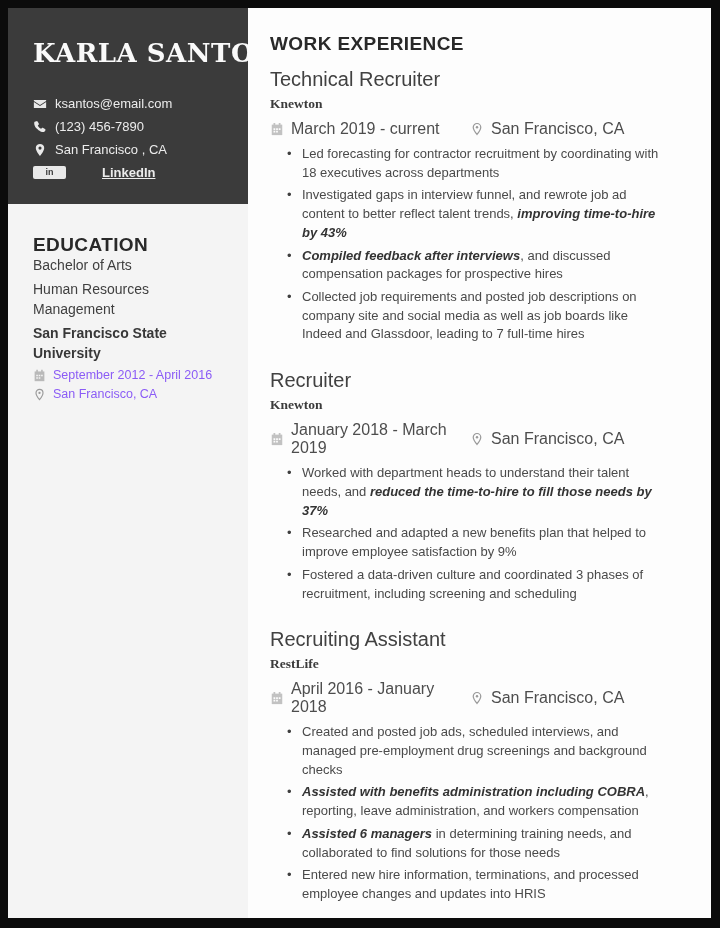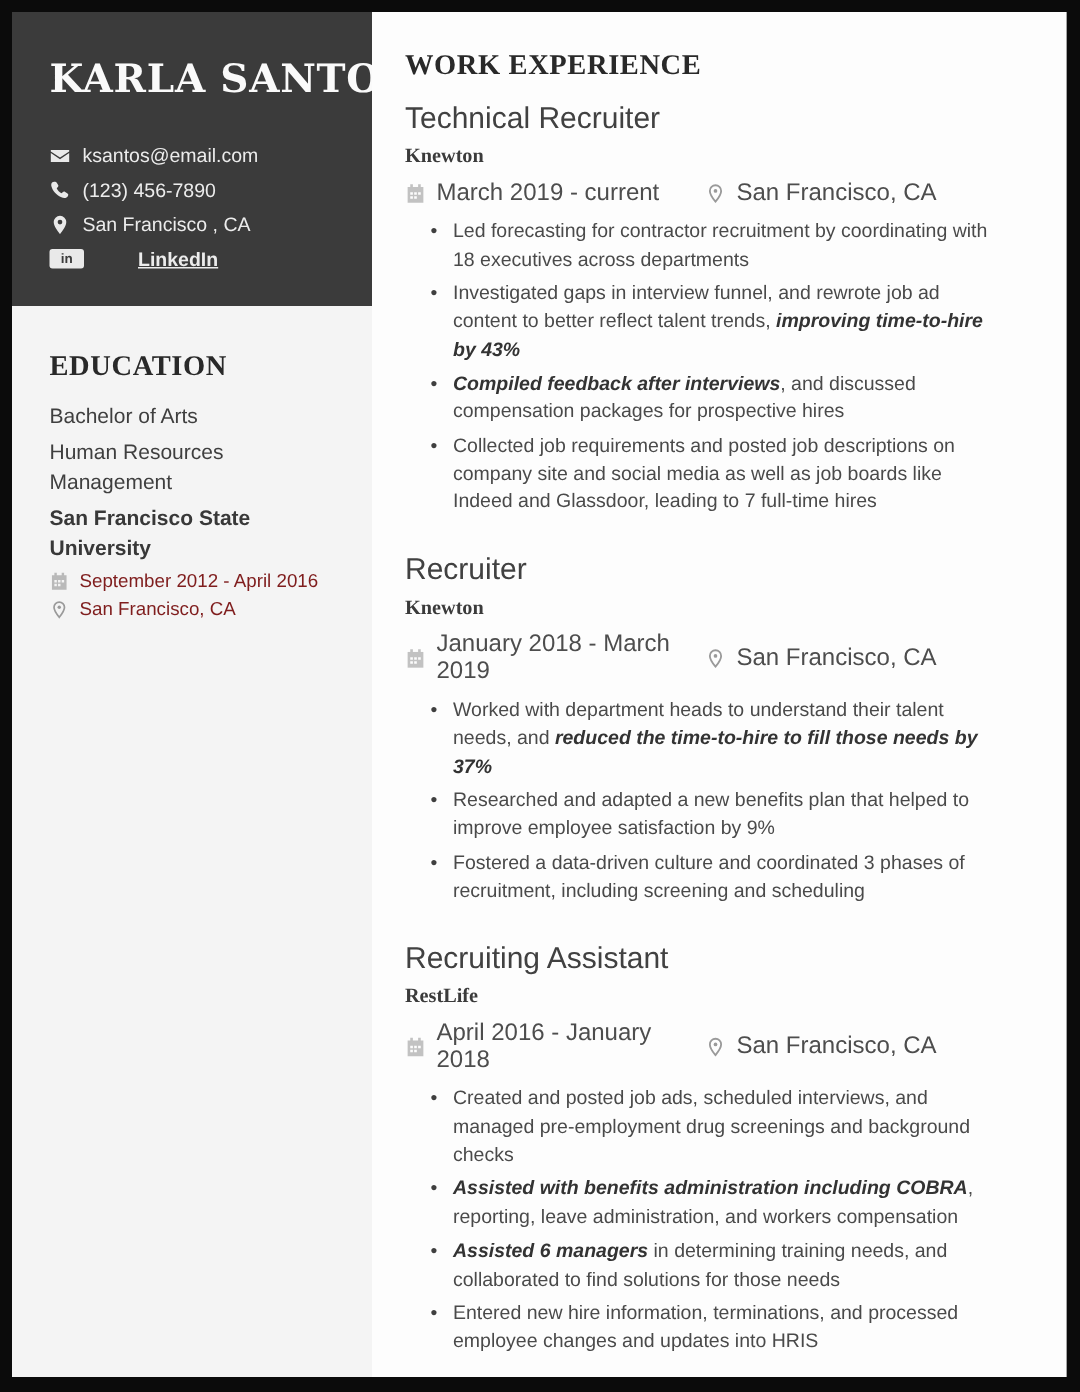--- a/index.html
+++ b/index.html
@@ -40,37 +40,37 @@
     display:flex; align-items:center; gap:8px;
     color:#ececec; font-size:13px;
     margin-bottom:8px;
   }
   .contact-row:last-child { margin-bottom:2px; }
   .contact-row .ico { width:14px; height:14px; flex:0 0 14px; display:inline-flex; }
   .contact-row a {
     color:#ececec; text-decoration:underline; font-weight:600;margin-left:28px;
   }
   .li-badge {
-    width:23px; height:13px; background:#e9e9e9; color:#3b3b3b;
+    width:33px; height:13px; background:#e9e9e9; color:#3b3b3b;
     border-radius:2px; font-size:9px; font-weight:700;
     display:inline-flex; align-items:center; justify-content:center;
     line-height:1;
   }
   .edu { padding:30px 24px 20px 25px; }
   .section-head {
-    font-family:Liberation Serif, serif;
+    font-family:Liberation Sans, sans-serif;
     font-weight:700; font-size:19px; letter-spacing:.4px;
     color:#292929;
   }
-  .edu .section-head { margin-bottom:12px; }
+  .edu .section-head { }
   .edu-line { font-size:14px; line-height:1.42; color:#3f3f3f; margin-bottom:4px; }
   .edu-line.bold { font-weight:700; color:#383838; }
   .meta-row {
     display:flex; align-items:flex-start; gap:7px;
-    font-size:12.5px; color:#7f1d1d; margin-top:5px;
+    font-size:12.5px; color:#8b5cf6; margin-top:5px;
   }
   .meta-row .ico { width:13px; height:13px; flex:0 0 13px; margin-top:1px; display:inline-flex; }
   
   .right-col {
     flex:1 1 auto;
     padding:25px 44px 20px 22px;
     background:#fdfdfd;
   }
   .job { margin-bottom:25px; }
   .job-title { font-size:20px; font-weight:400; color:#414141; margin:25px 0 5px; }

